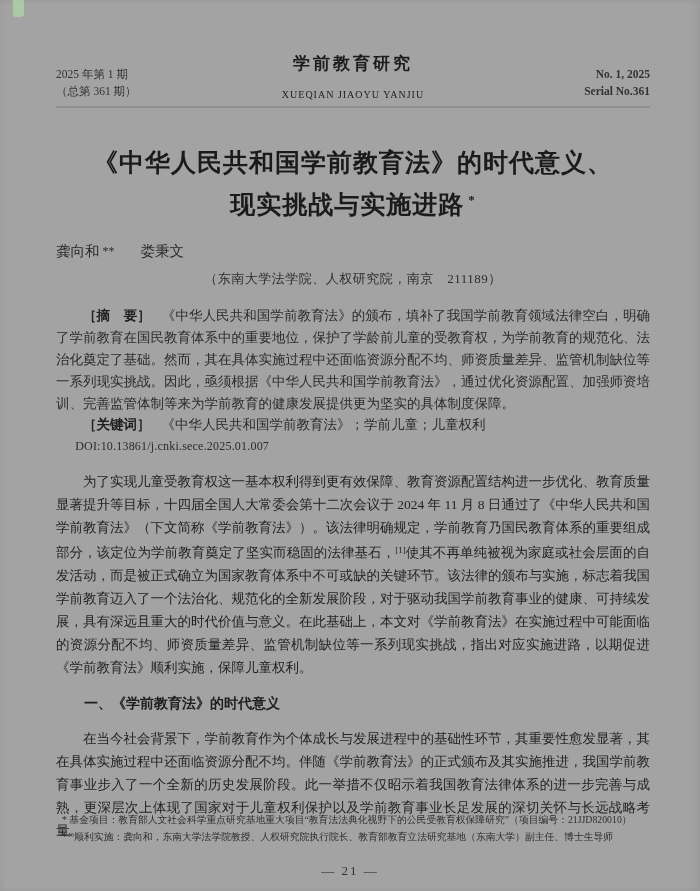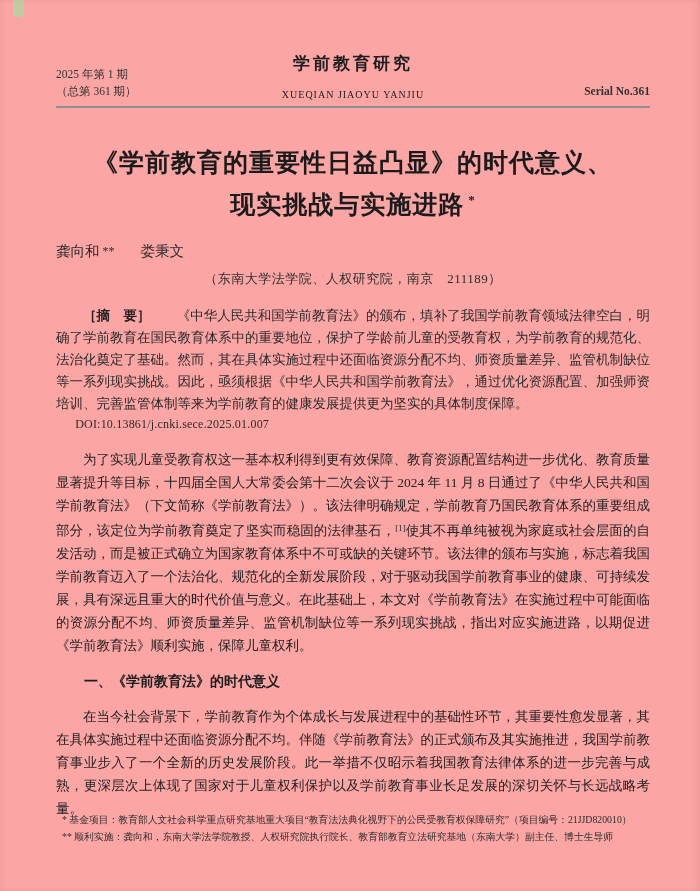--- a/index.html
+++ b/index.html
@@ -1,20 +1,20 @@
 <!DOCTYPE html>
 <html lang="zh"><head>
 <meta charset="utf-8">
 <style>
   html,body{margin:0;padding:0;background:#e9e9e7;}
   .page{
     position:relative;
     width:700px;height:891px;
     margin:0 auto;
-    background:#fca5a5;
+    background:#a3a3a3;
     overflow:hidden;
     box-shadow: inset -4px 0 6px rgba(0,0,0,.05), inset 3px 0 4px rgba(0,0,0,.03);
     color:#262626;
     font-family:"Liberation Serif","DejaVu Serif",serif;
   }
   .scan-smudge{
     position:absolute;left:13px;top:0;width:11px;height:17px;
     background:#aed6a6;opacity:.75;border-radius:0 0 3px 3px;
   }
   .content{padding:0 50px 0 56px;}
@@ -44,21 +44,21 @@
   .authors{margin-top:19px;text-align:left;font-size:14.5px;color:#2a2a2a;}
   .author-mark{font-size:12px;margin-left:3px;vertical-align:1px;}
   .author-gap{display:inline-block;width:26px;}
   .affiliation{margin-top:9px;text-align:center;font-size:13px;color:#2e2e2e;letter-spacing:.5px;}
 
   
   .abstract{margin-top:17px;font-size:13.5px;line-height:21.8px;color:#2b2b2b;}
   .abstract p{margin:0;text-align:justify;text-indent:2em;}
   .abs-label{
     font-family:"Liberation Sans","DejaVu Sans",sans-serif;
-    font-weight:bold;margin-right:26px;color:#1f1f1f;
+    font-weight:bold;margin-right:11px;color:#1f1f1f;
   }
   .doi{font-size:12px;line-height:20px;text-indent:1.6em !important;letter-spacing:.2px;}
 
   
   .bodytext{margin-top:14px;font-size:13.5px;line-height:23px;color:#232323;}
   .bodytext p{margin:0;text-align:justify;text-indent:2em;}
   .cite{font-size:9px;vertical-align:4px;}
   .section-heading{
     font-family:"Liberation Sans","DejaVu Sans",sans-serif;
     font-size:14px;font-weight:bold;color:#1e1e1e;
@@ -87,50 +87,55 @@
     <header class="masthead">
       <div class="mast-left">
         <div>2025 年第 1 期</div>
         <div>（总第 361 期）</div>
       </div>
       <div class="mast-center">
         <div class="journal-cn">学前教育研究</div>
         <div class="journal-py">XUEQIAN JIAOYU YANJIU</div>
       </div>
       <div class="mast-right">
+        <div>No. 1, 2025</div>
         <div>Serial No.361</div>
       </div>
     </header>
     <div class="mast-rule"></div>
 
     <h1 class="title">
-      <span>《学前教育的重要性日益凸显》的时代意义、</span><br>
+      <span>《中华人民共和国学前教育法》的时代意义、</span><br>
       <span>现实挑战与实施进路</span><sup>*</sup>
     </h1>
 
     <div class="authors">
       <span>龚向和</span><span class="author-mark">**</span><span class="author-gap"></span><span>娄秉文</span>
     </div>
     <div class="affiliation">（东南大学法学院、人权研究院，南京　211189）</div>
 
     <section class="abstract">
       <p>
         <span class="abs-label">［摘　要］</span><span>《中华人民共和国学前教育法》的颁布，填补了我国学前教育领域法律空白，明确了学前教育在国民教育体系中的重要地位，保护了学龄前儿童的受教育权，为学前教育的规范化、法治化奠定了基础。然而，其在具体实施过程中还面临资源分配不均、师资质量差异、监管机制缺位等一系列现实挑战。因此，亟须根据《中华人民共和国学前教育法》，通过优化资源配置、加强师资培训、完善监管体制等来为学前教育的健康发展提供更为坚实的具体制度保障。</span>
+      </p>
+      <p>
+        <span class="abs-label">［关键词］</span><span>《中华人民共和国学前教育法》；学前儿童；儿童权利</span>
       </p>
       <p class="doi">DOI:10.13861/j.cnki.sece.2025.01.007</p>
     </section>
 
     <section class="bodytext">
       <p>
         <span>为了实现儿童受教育权这一基本权利得到更有效保障、教育资源配置结构进一步优化、教育质量显著提升等目标，十四届全国人大常委会第十二次会议于 2024 年 11 月 8 日通过了《中华人民共和国学前教育法》（下文简称《学前教育法》）。该法律明确规定，学前教育乃国民教育体系的重要组成部分，该定位为学前教育奠定了坚实而稳固的法律基石，</span><sup class="cite">[1]</sup><span>使其不再单纯被视为家庭或社会层面的自发活动，而是被正式确立为国家教育体系中不可或缺的关键环节。该法律的颁布与实施，标志着我国学前教育迈入了一个法治化、规范化的全新发展阶段，对于驱动我国学前教育事业的健康、可持续发展，具有深远且重大的时代价值与意义。在此基础上，本文对《学前教育法》在实施过程中可能面临的资源分配不均、师资质量差异、监管机制缺位等一系列现实挑战，指出对应实施进路，以期促进《学前教育法》顺利实施，保障儿童权利。</span>
       </p>
       <h2 class="section-heading">一、《学前教育法》的时代意义</h2>
       <p>在当今社会背景下，学前教育作为个体成长与发展进程中的基础性环节，其重要性愈发显著，其在具体实施过程中还面临资源分配不均。伴随《学前教育法》的正式颁布及其实施推进，我国学前教育事业步入了一个全新的历史发展阶段。此一举措不仅昭示着我国教育法律体系的进一步完善与成熟，更深层次上体现了国家对于儿童权利保护以及学前教育事业长足发展的深切关怀与长远战略考量。</p>
     </section>
 
   </div>
 
   <div class="footnotes">
     <p>* 基金项目：教育部人文社会科学重点研究基地重大项目“教育法法典化视野下的公民受教育权保障研究”（项目编号：21JJD820010）</p>
     <p>** 顺利实施：龚向和，东南大学法学院教授、人权研究院执行院长、教育部教育立法研究基地（东南大学）副主任、博士生导师</p>
   </div>
 
+  <div class="page-number">— 21 —</div>
 </div>
 
 </body></html>

